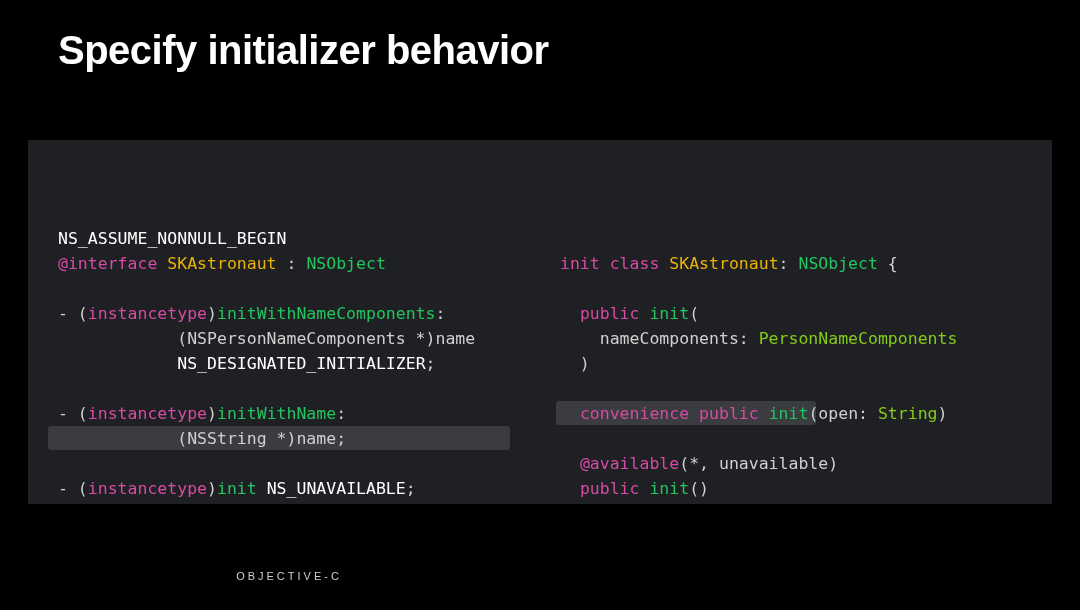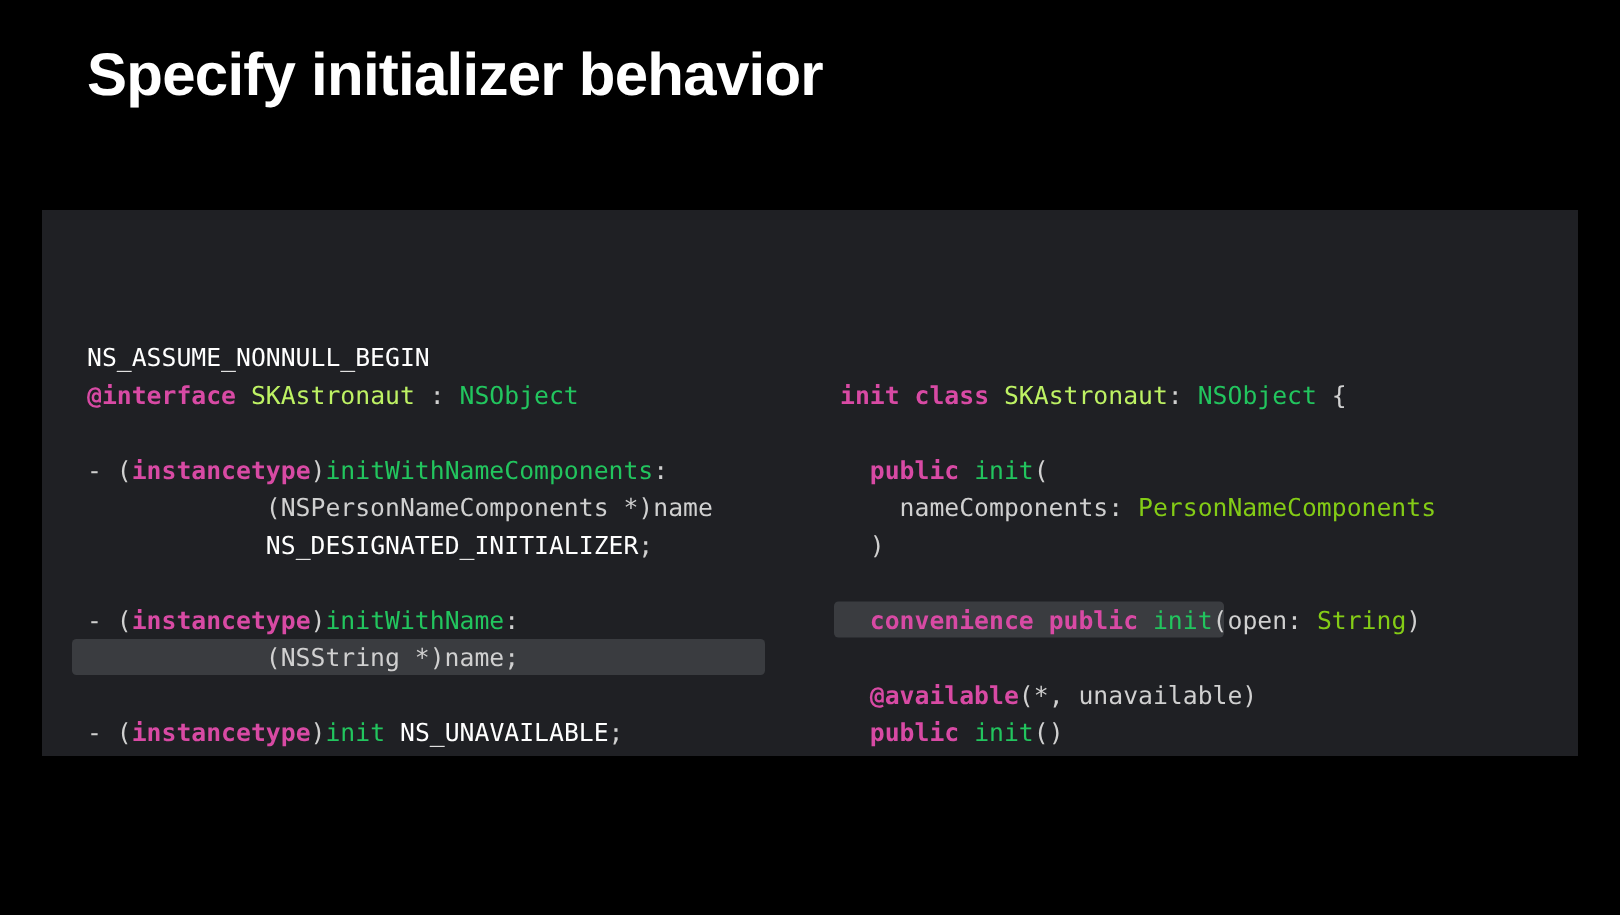--- a/index.html
+++ b/index.html
@@ -44,24 +44,24 @@
     flex-direction: column;
   }
   .code {
     font-family: "SF Mono", Menlo, Consolas, monospace;
     font-size: 16.5px;
     line-height: 25px;
     white-space: pre;
     color: #d0d0d0;
     position: relative;
   }
-  .kw    { color: #d84aa4; font-weight: 700; }     
+  .kw    { color: #d84aa4; font-weight: 400; }     
   .type  { color: #22c55e; }                        
   .macro { color: #ffffff; }                        
-  .fn    { color: #bef264; }
+  .fn    { color: #eab308; }
   .ptype { color: #84cc16; }                        
   .hl-line {
     position: absolute;
     background: #3a3c40;
     border-radius: 3px;
     z-index: 0;
   }
   .hl-left {
     left: -10px;
     right: 10px;
@@ -111,20 +111,21 @@
 <span>- (</span><span class="kw">instancetype</span><span>)</span><span class="type">initWithNameComponents</span><span>:
             (NSPersonNameComponents *)name
             </span><span class="macro">NS_DESIGNATED_INITIALIZER</span><span>;</span>
 
 <span>- (</span><span class="kw">instancetype</span><span>)</span><span class="type">initWithName</span><span>:
             (NSString *)name;</span>
 
 <span>- (</span><span class="kw">instancetype</span><span>)</span><span class="type">init</span><span> </span><span class="macro">NS_UNAVAILABLE</span><span>;</span></div>
       </div>
       <hr class="hr">
+      <div class="lang-label">OBJECTIVE-C</div>
     </div>
 
     <div class="col col-right">
       <div class="code">
         <div class="hl-line hl-right"></div>
 <div class="code-content">
 <span class="kw">init</span> <span class="kw">class</span> <span class="fn">SKAstronaut</span><span>: </span><span class="type">NSObject</span><span> {</span>
 
   <span class="kw">public</span> <span class="type">init</span><span>(</span>
 <span>    nameComponents: </span><span class="ptype">PersonNameComponents</span>

